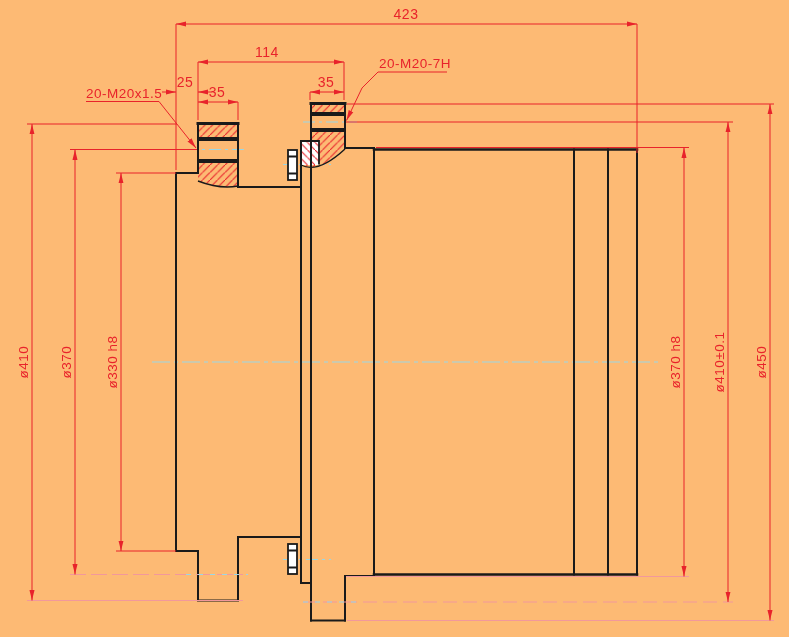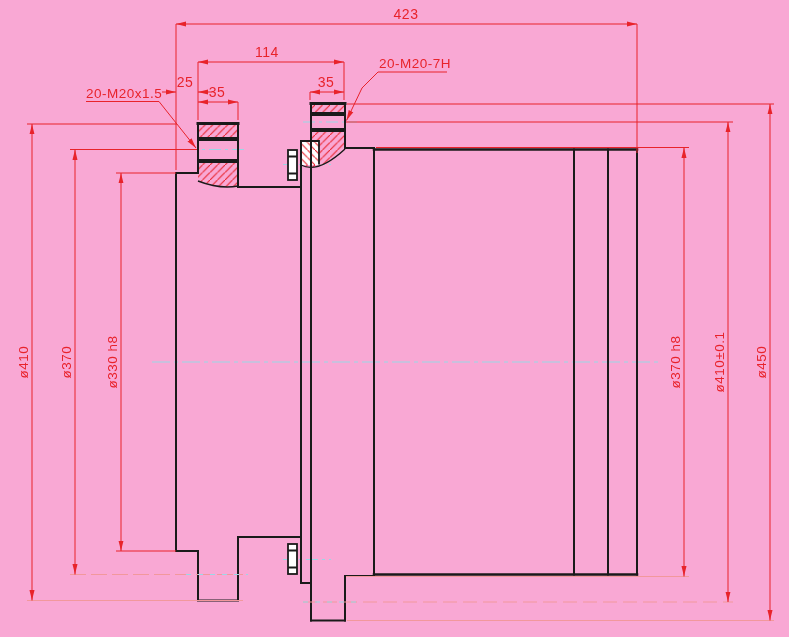--- a/index.html
+++ b/index.html
@@ -1,16 +1,16 @@
 <!DOCTYPE html>
 <html><head>
 <meta charset="utf-8">
 <style>
   html,body{margin:0;padding:0;background:#ffffff;}
-  .stage{position:relative;width:789px;height:637px;background:#f9a8d4;overflow:hidden;text-decoration:underline;}
+  .stage{position:relative;width:789px;height:637px;background:#fdba74;overflow:hidden;text-decoration:underline;}
   svg{display:block;}
   text{font-family:"Liberation Sans", sans-serif;fill:#e8232b;}
   .dimtxt{font-size:14px;letter-spacing:0.5px;}
   .rottxt{font-size:13.5px;letter-spacing:0.5px;}
   .callout{font-size:13.5px;letter-spacing:0.5px;}
 </style>
 </head>
 <body>
 
 <div class="stage">

